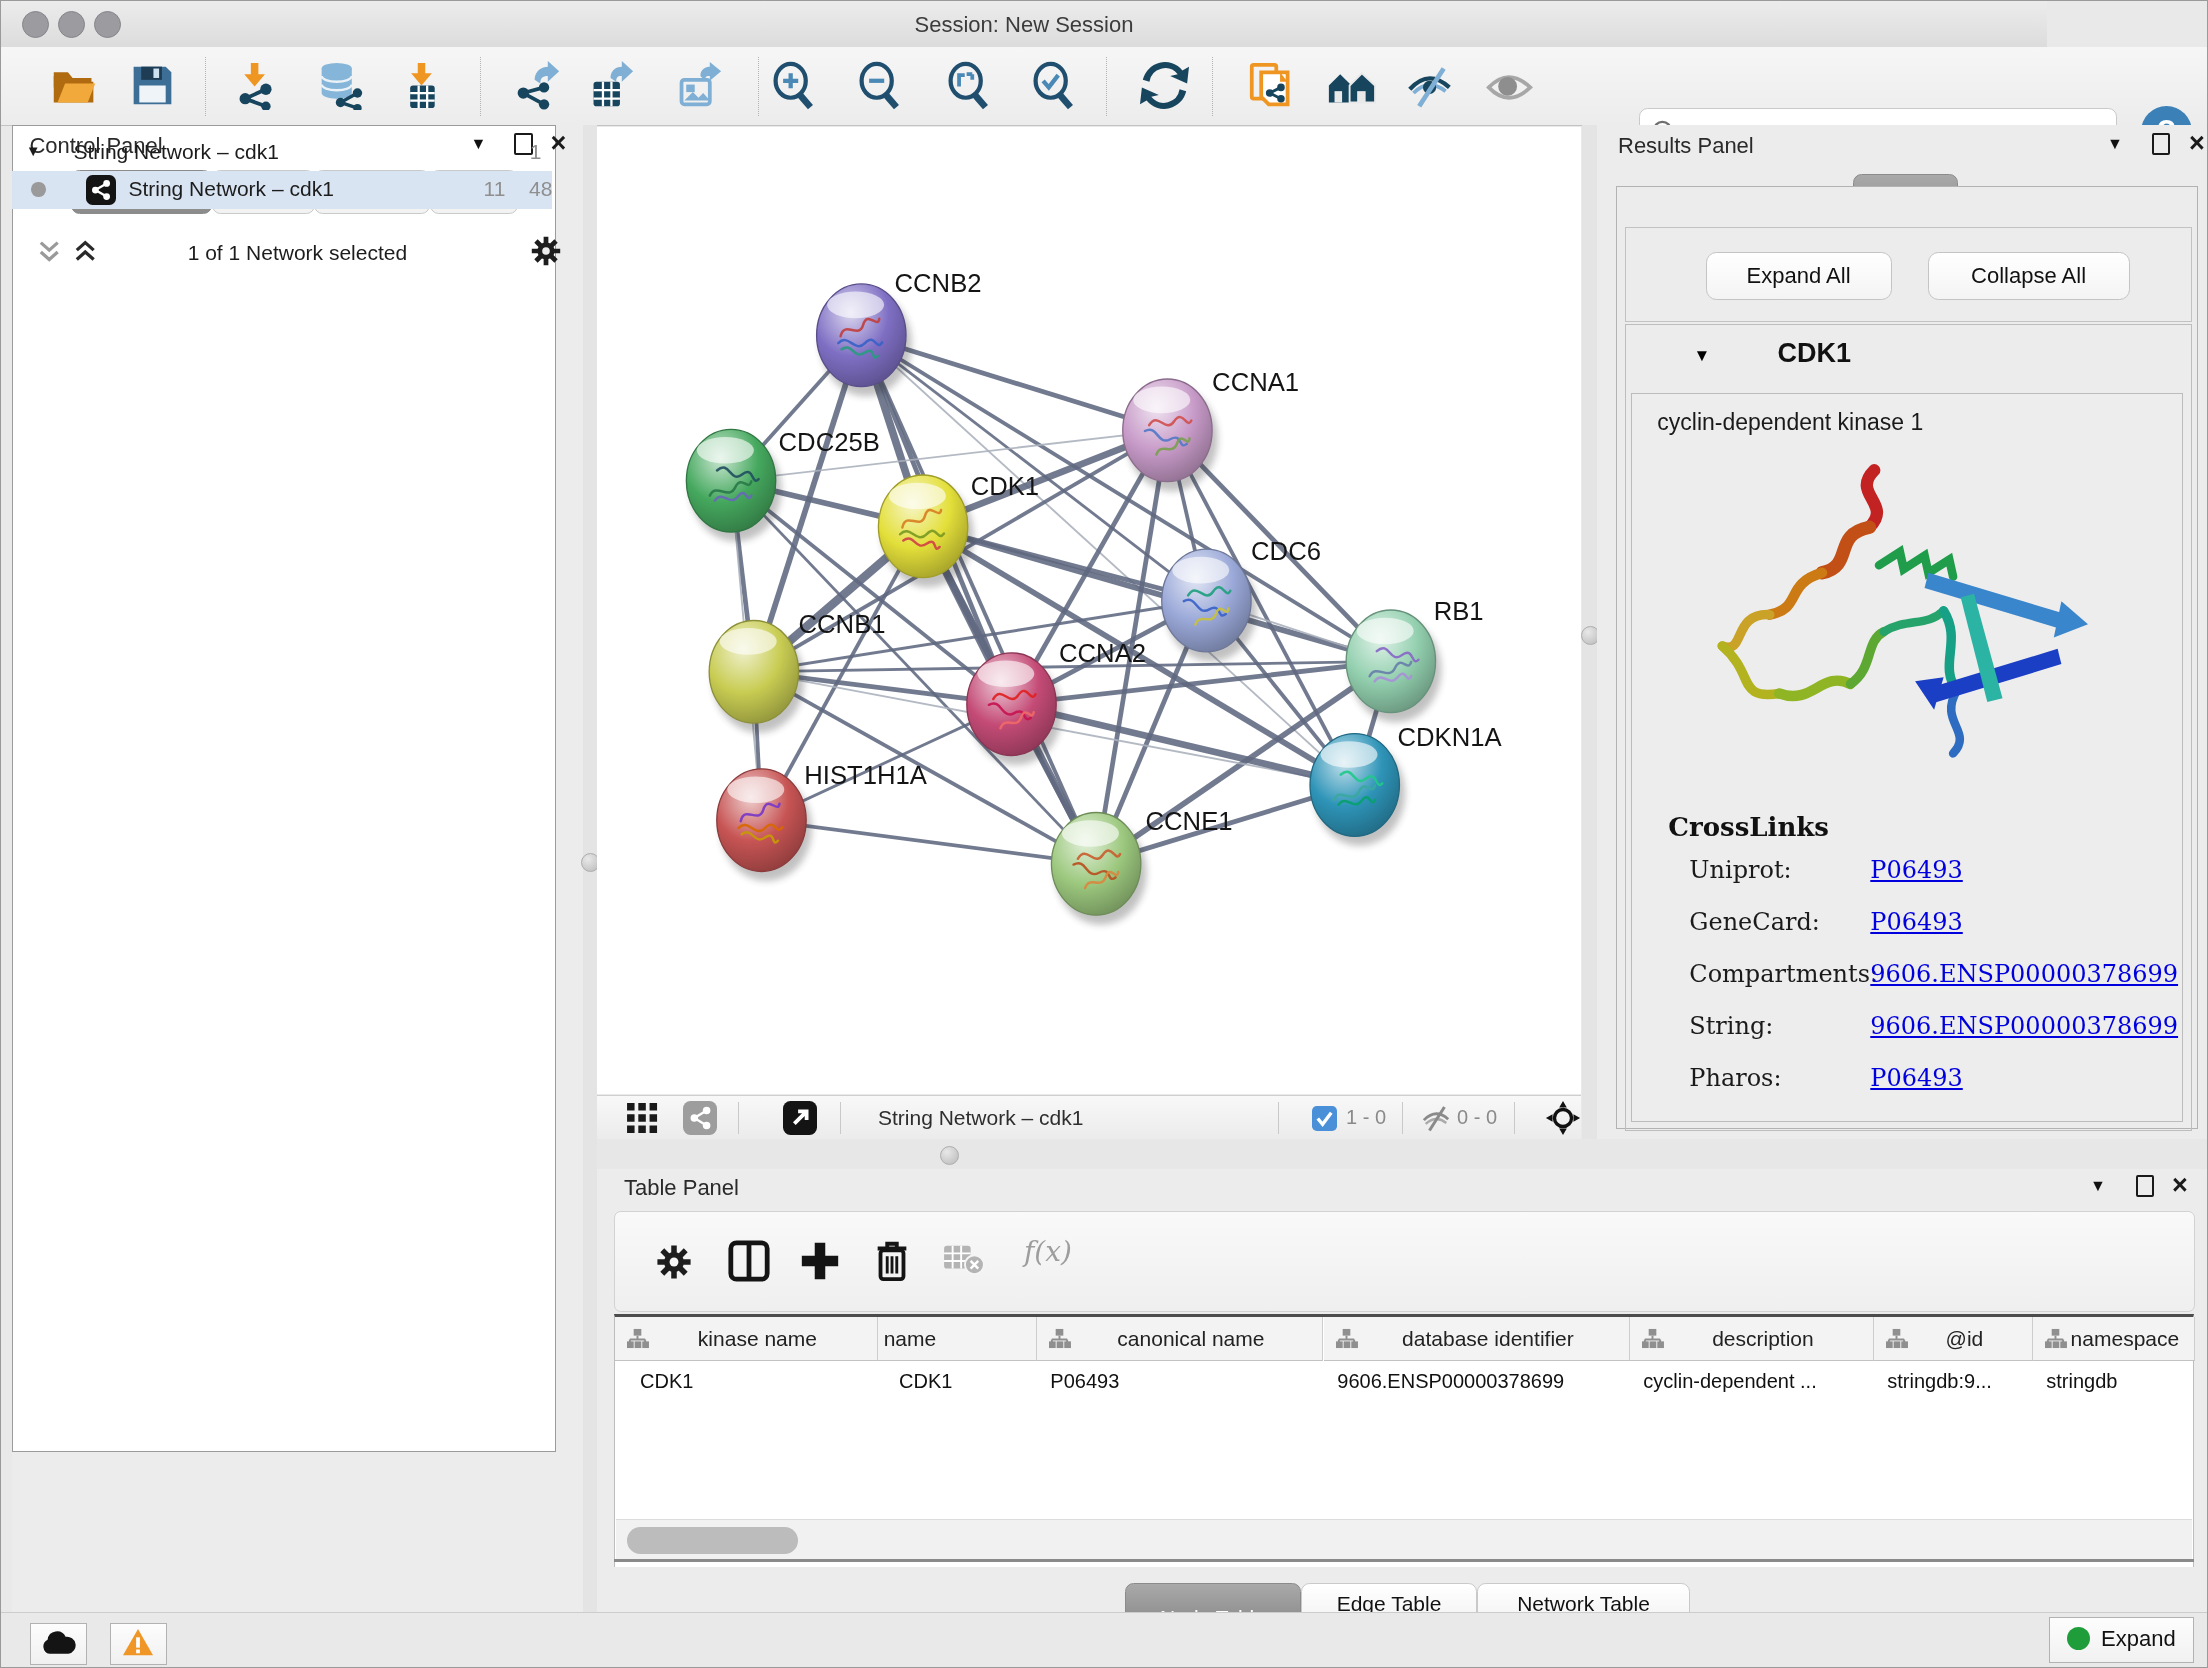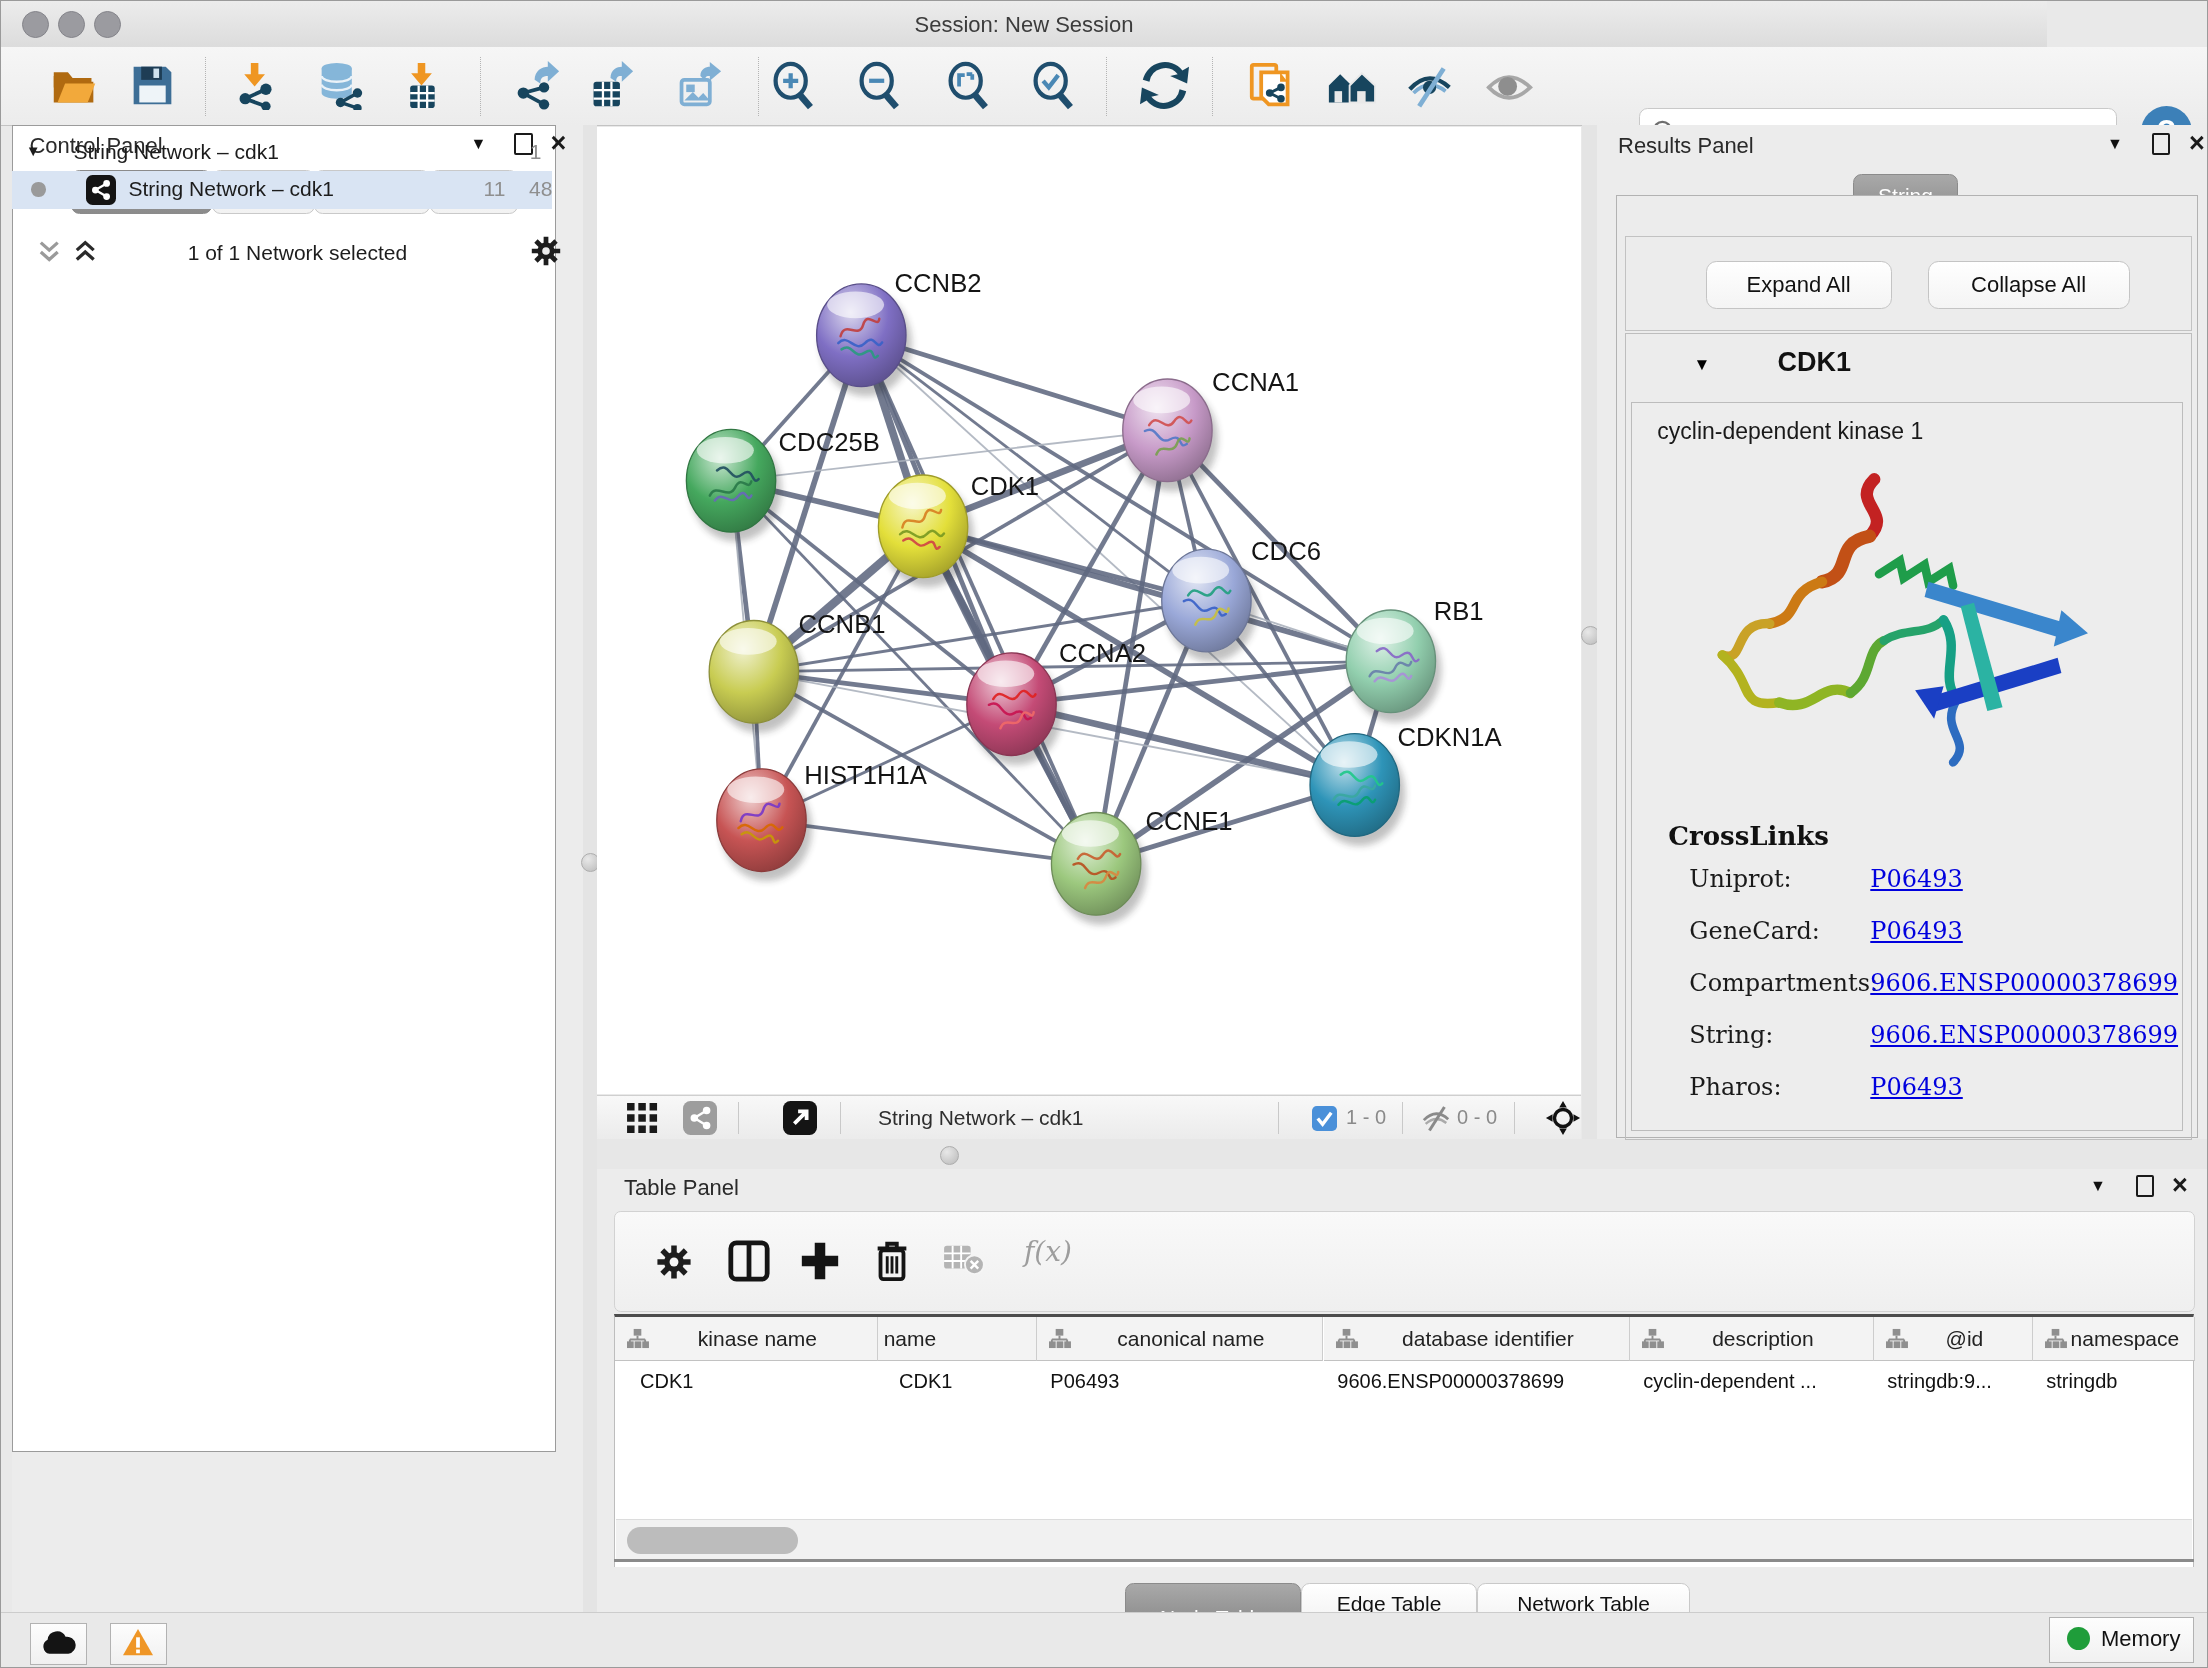--- a/index.html
+++ b/index.html
@@ -28,21 +28,21 @@
   #treebox{left:23px;top:281px;width:544px;height:1327px;background:#fff;border:1.9px solid #9b9b9b;box-sizing:border-box;}
   .treerow{position:absolute;left:0;width:540px;height:38px;font-size:21px;color:#1c1c1c;}
   .cnt{color:#8f8f8f;}
   
   #netcanvas{left:596px;top:126px;width:984px;height:967px;background:#fff;}
   #netstatus{left:596px;top:1094px;width:984px;height:44px;background:linear-gradient(#f8f8f8,#ebebeb);border-top:1px solid #cfcfcf;}
   .vsep{top:5.7px;width:0;height:32px;border-left:1px solid #c9c9c9;}
   
   .split-dot{width:17px;height:17px;border-radius:50%;background:radial-gradient(circle at 35% 30%,#e8e8e8,#b9b9b9);border:1px solid #adadad;}
   
-  #rp-outer{left:1615px;top:194px;width:582px;height:943px;border:1.9px solid #b2b2b2;background:#ececec;box-sizing:border-box;padding-left:21px;}
+  #rp-outer{left:1615px;top:185px;width:582px;height:943px;border:1.9px solid #b2b2b2;background:#ececec;box-sizing:border-box;padding-left:21px;}
   .rbtn{height:48px;background:linear-gradient(#ffffff,#f4f4f4);border:1px solid #c4c4c4;border-radius:10.5px;font-size:22px;color:#111;text-align:center;box-sizing:border-box;}
   .rbtn span{display:inline-block;padding-top:9.5px;}
   .serif{font-family:"DejaVu Serif","Liberation Serif",serif;}
   .xl-label{font-size:24px;color:#1a1a1a;}
   .xl-link{font-size:24px;color:#0000de;text-decoration:underline;}
   
   #tp-toolbox{left:613px;top:1210px;width:1579px;height:99px;background:linear-gradient(#f9f9f9,#efefef);border:1px solid #d2d2d2;border-radius:6.7px;}
   #tablebox{left:613px;top:1313px;width:1580px;height:253px;background:#fff;border-top:3.8px solid #4c4c4c;border-left:1px solid #bdbdbd;border-right:1px solid #bdbdbd;box-sizing:border-box;}
   .th{position:absolute;top:0;height:44px;background:#f3f3f3;border-right:1px solid #cdcdcd;border-bottom:1px solid #c2c2c2;box-sizing:border-box;font-size:21px;color:#222;}
   .td{position:absolute;top:45px;height:38px;font-size:20px;color:#111;white-space:nowrap;overflow:hidden;}
@@ -760,18 +760,18 @@
     </div>
     <div class="abs bbtn" style="left:109px">
       <svg style="margin:3.8px 0 0 11.4px" width="32" height="30" viewBox="0 0 34 32">
           <path d="M17 2 L33 30 H1z" fill="#ef9626"></path>
           <rect x="15" y="11" width="4" height="11" fill="#fff"></rect>
           <rect x="15" y="24" width="4" height="4" fill="#fff"></rect>
         </svg>
     </div>
     <div id="membtn" class="abs">
       <span class="abs" style="left:17px;top:9.5px;width:23px;height:23px;border-radius:50%;background:#1f9d3a"></span>
-      <span class="abs" style="left:51px;top:8.6px">Memory</span>
+      <span class="abs" style="left:51px;top:8.6px">Expand</span>
     </div>
   </div>
 
 </div>
 
 
 </body></html>

